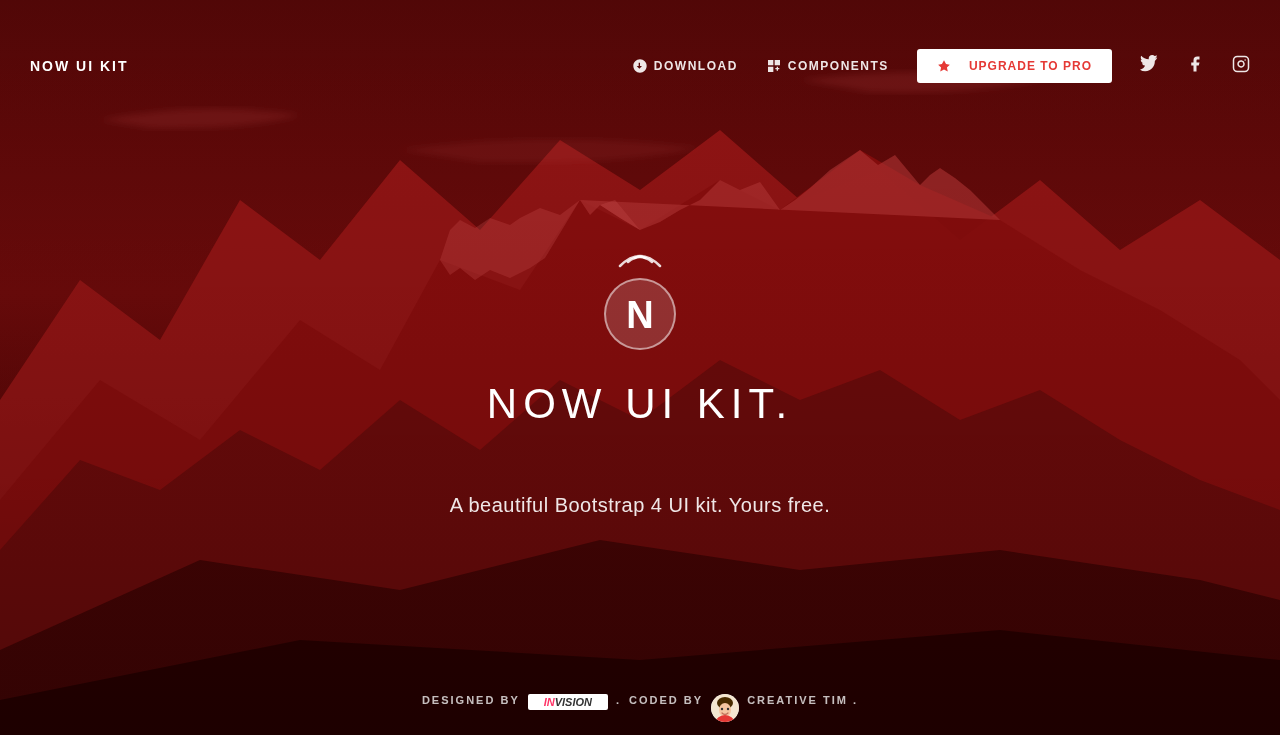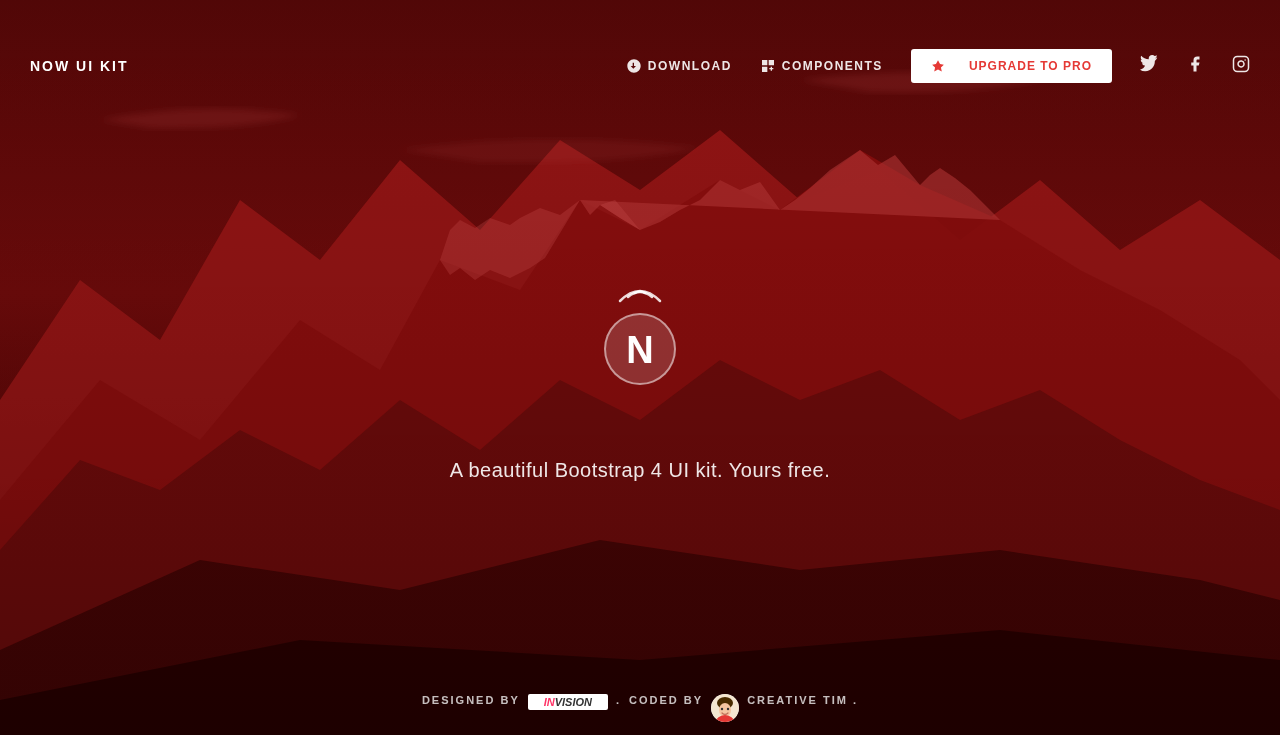--- a/index.html
+++ b/index.html
@@ -85,21 +85,21 @@
       color: #e53935;
       border: 2px solid white;
       padding: 8px 18px;
       font-size: 12px;
       font-weight: 700;
       letter-spacing: 1px;
       text-transform: uppercase;
       cursor: pointer;
       display: flex;
       align-items: center;
-      gap: 24px;
+      gap: 18px;
       border-radius: 3px;
     }
 
     .social-icon {
       color: rgba(255,255,255,0.9);
       font-size: 16px;
       cursor: pointer;
       text-decoration: none;
     }
 
@@ -326,20 +326,21 @@
         <path d="M18,24 Q30,14 42,24" stroke="rgba(255,255,255,0.85)" stroke-width="2.5" fill="none" stroke-linecap="round"></path>
         <path d="M25,20 Q30,17 35,20" stroke="rgba(255,255,255,0.85)" stroke-width="2.5" fill="none" stroke-linecap="round"></path>
       </svg>
     </div>
 
     <div class="n-letter-circle">
       <span class="n-letter">N</span>
     </div>
   </div>
 
+  <h1 class="hero-title">NOW UI KIT.</h1>
   <p class="hero-subtitle">A beautiful Bootstrap 4 UI kit. Yours free.</p>
 </div>
 
 <footer class="footer">
   <div class="footer-text">
     <span>DESIGNED BY</span>
 
     <span class="invision-badge">
       <span class="in-part">in</span><span class="vision-part">vision</span>
     </span>

